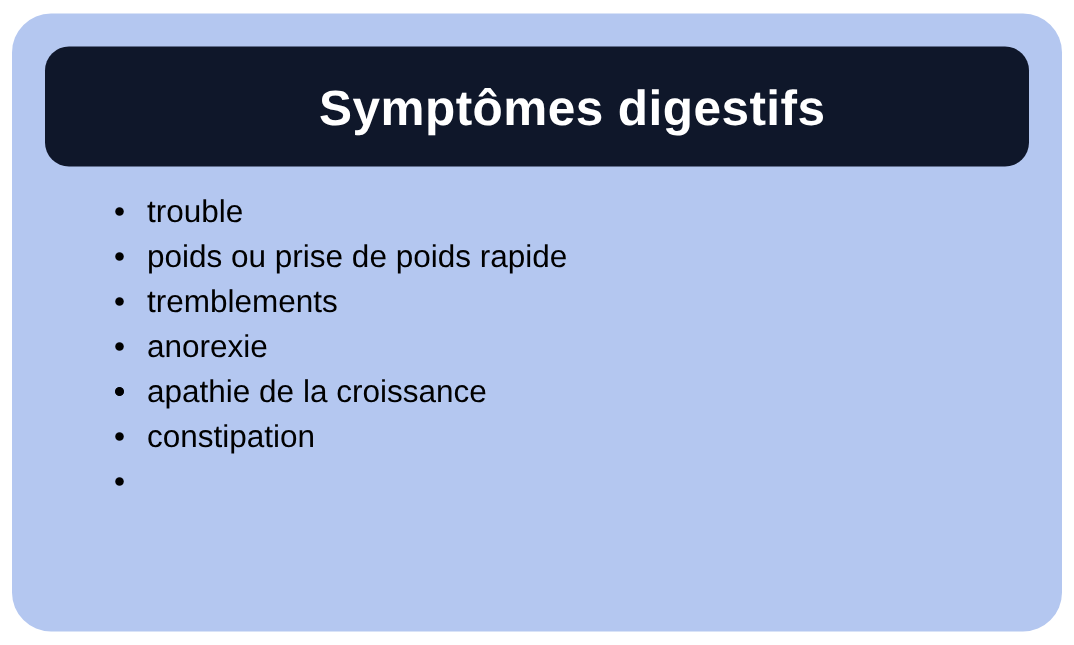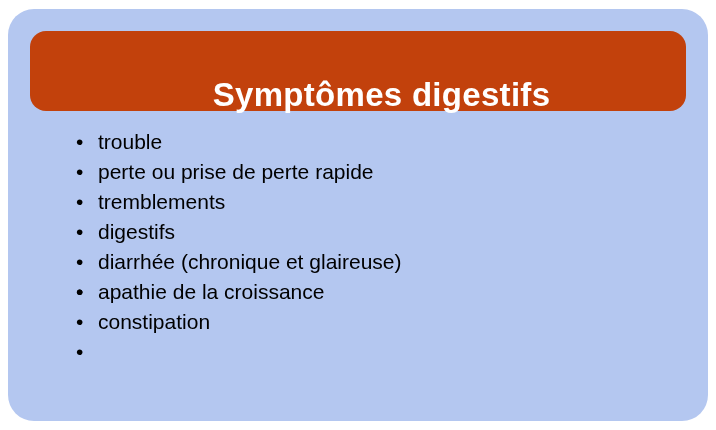--- a/index.html
+++ b/index.html
@@ -22,24 +22,24 @@
     background: #b4c7f0;
     border-radius: 26px;
     box-sizing: border-box;
   }
   .title-bar {
     position: absolute;
     left: 22px;
     top: 22px;
     width: 656px;
     height: 80px;
-    background: #c2410c;
+    background: #0f172a;
     border-radius: 16px;
     display: flex;
-    align-items: flex-end;
+    align-items: center;
     justify-content: center;
     box-sizing: border-box;
     padding-left: 47px;
   }
   .title-text {
     color: #ffffff;
     font-size: 33px;
     font-weight: bold;
     letter-spacing: 0.3px;
     line-height: 1;
@@ -81,33 +81,32 @@
     <span class="title-text">Symptômes digestifs</span>
   </div>
 
   <ul class="symptom-list">
     <li class="symptom-item">
       <span class="bullet">•</span>
       <span>trouble</span>
     </li>
     <li class="symptom-item">
       <span class="bullet">•</span>
-      <span>perte ou prise de perte rapide</span>
+      <span>poids ou prise de poids rapide</span>
     </li>
     <li class="symptom-item">
       <span class="bullet">•</span>
       <span>tremblements</span>
     </li>
     <li class="symptom-item">
       <span class="bullet">•</span>
-      <span>digestifs</span>
+      <span>anorexie</span>
     </li>
     <li class="symptom-item">
       <span class="bullet">•</span>
-      <span>diarrhée (chronique et glaireuse)</span>
     </li>
     <li class="symptom-item">
       <span class="bullet">•</span>
     </li>
     <li class="symptom-item">
       <span class="bullet">•</span>
       <span>apathie de la croissance</span>
     </li>
     <li class="symptom-item">
       <span class="bullet">•</span>

